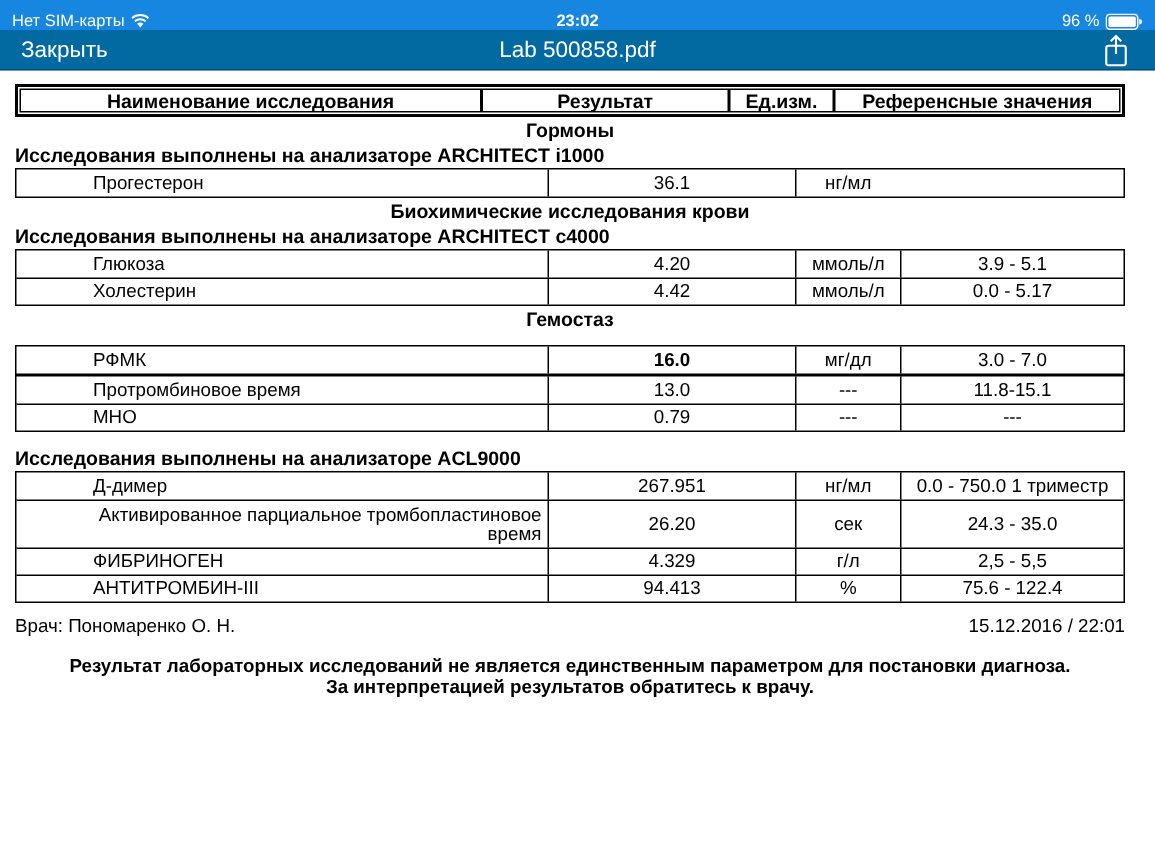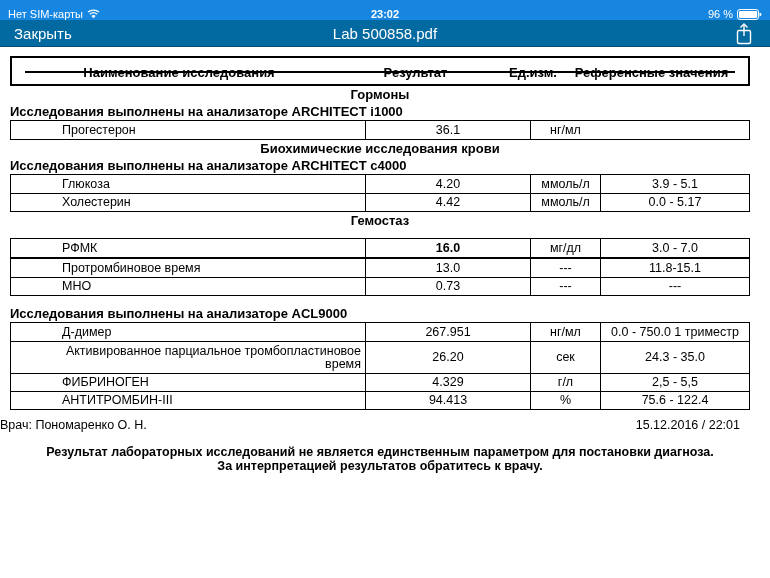--- a/index.html
+++ b/index.html
@@ -32,21 +32,21 @@
     width:100%; text-align:center; font-size:15px; color:#fff;
   }
   .navbar .share{
     position:absolute; right:12px; top:2px; width:24px; height:24px;
     background:none; border:none; cursor:pointer; padding:0;
   }
   
   .doc{ padding-top:9px; background:#fff; height:531px; overflow:hidden; }
   .tbl-header{
     width:740px; margin-left:10px; height:22px;
-    border:2px solid #000; padding:13px;
+    border:2px solid #000; padding:1px;
   }
   .tbl-header .hrow{ border:1px solid #000; height:100%; display:flex; }
   .tbl-header .hcell{
     display:flex; align-items:center; justify-content:center;
     font-weight:700; font-size:13px; border-left:2px solid #000;
   }
   .tbl-header .hcell:first-child{ border-left:none; }
   .c1{ width:306px; } .c2{ width:165px; } .c3{ width:70px; } .c4{ flex:1; }
   .section-title{
     width:740px; margin-left:10px; margin-top:2px;
@@ -62,21 +62,21 @@
   .trow.tall{ height:32px; }
   .td{
     display:flex; align-items:center; justify-content:center;
     font-size:12.5px; line-height:13px; border-left:1px solid #000;
     overflow:hidden;
   }
   .td.name{ border-left:none; justify-content:flex-start; padding-left:3px; padding-right:4px; text-align:right;margin-left:48px; }
   .td.bold{ font-weight:700; }
   .spacer{ width:100%; }
   .footer-row{
-    width:740px; margin-top:8px;
+    width:740px; margin-left:10px; margin-top:8px;
     display:flex; justify-content:space-between; font-size:12.5px;
   }
   .disclaimer{
     width:740px; margin-left:10px; margin-top:14px;
     text-align:center; font-weight:700; font-size:12.5px; line-height:13.5px;
   }
   .icon-svg{ display:block; }
 </style>
 </head>
 <body>
@@ -170,21 +170,21 @@
         </div>
         <div class="tbl">
           <div class="trow">
             <div class="td name c1">Протромбиновое время</div>
             <div class="td c2">13.0</div>
             <div class="td c3">---</div>
             <div class="td c4">11.8-15.1</div>
           </div>
           <div class="trow">
             <div class="td name c1">МНО</div>
-            <div class="td c2">0.73</div>
+            <div class="td c2">0.79</div>
             <div class="td c3">---</div>
             <div class="td c4">---</div>
           </div>
         </div>
         <div class="spacer" style="height: 8px;"></div>
         <div class="analyzer">Исследования выполнены на анализаторе ACL9000</div>
         <div class="tbl">
           <div class="trow">
             <div class="td name c1">Д-димер</div>
             <div class="td c2">267.951</div>

